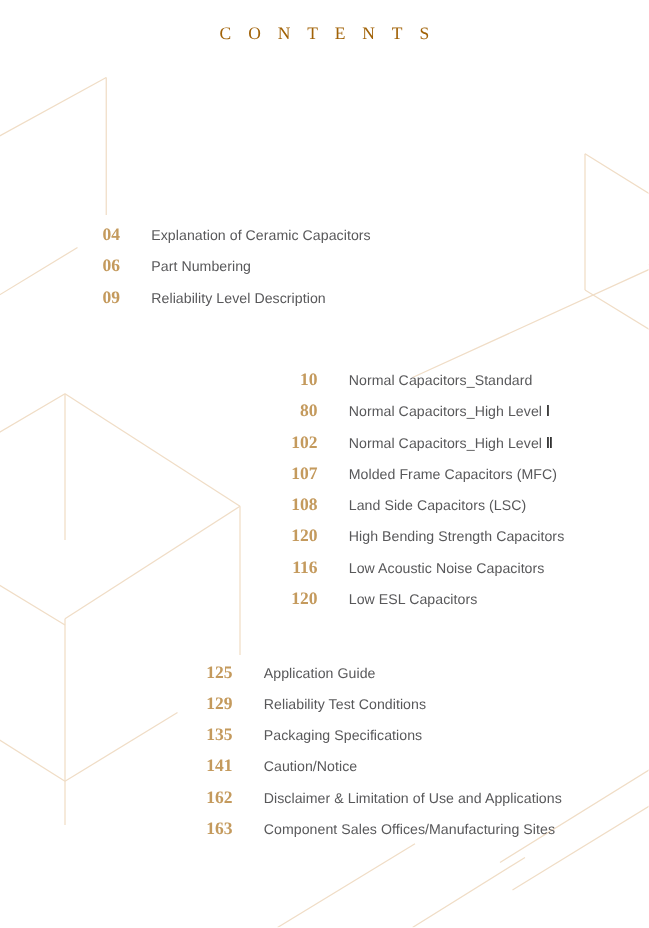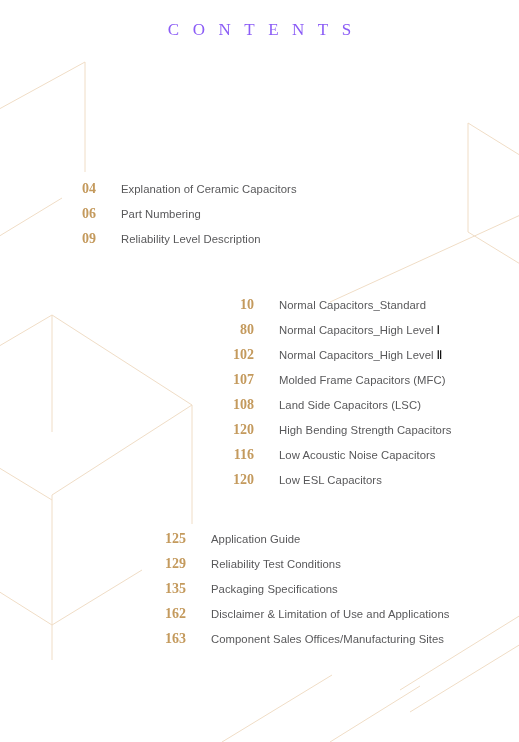--- a/index.html
+++ b/index.html
@@ -32,25 +32,25 @@
     width: 519px;
     height: 742px;
   }
   .page-title {
     position: absolute;
     left: 0;
     top: 20px;
     width: 519px;
     text-align: center;
     font-family: "Liberation Serif", serif;
-    font-size: 17px;
+    font-size: 14px;
     font-weight: 400;
     letter-spacing: 13.5px;
     text-indent: 13.5px;
-    color: #8b5cf6;
+    color: #a16207;
     white-space: nowrap;
   }
   .toc-group {
     position: absolute;
   }
   #group-intro  { left: 70px;  top: 181px; }
   #group-series { left: 228px; top: 297px; }
   #group-appendix { left: 160px; top: 531px; }
 
   .toc-row {
@@ -177,20 +177,24 @@
         </div>
         <div class="toc-row">
           <span class="toc-page-num">129</span>
           <span class="toc-entry-title">Reliability Test Conditions</span>
         </div>
         <div class="toc-row">
           <span class="toc-page-num">135</span>
           <span class="toc-entry-title">Packaging Specifications</span>
         </div>
         <div class="toc-row">
+          <span class="toc-page-num">141</span>
+          <span class="toc-entry-title">Caution/Notice</span>
+        </div>
+        <div class="toc-row">
           <span class="toc-page-num">162</span>
           <span class="toc-entry-title">Disclaimer &amp; Limitation of Use and Applications</span>
         </div>
         <div class="toc-row">
           <span class="toc-page-num">163</span>
           <span class="toc-entry-title">Component Sales Offices/Manufacturing Sites</span>
         </div>
       </div>
   </div>
 </div>

